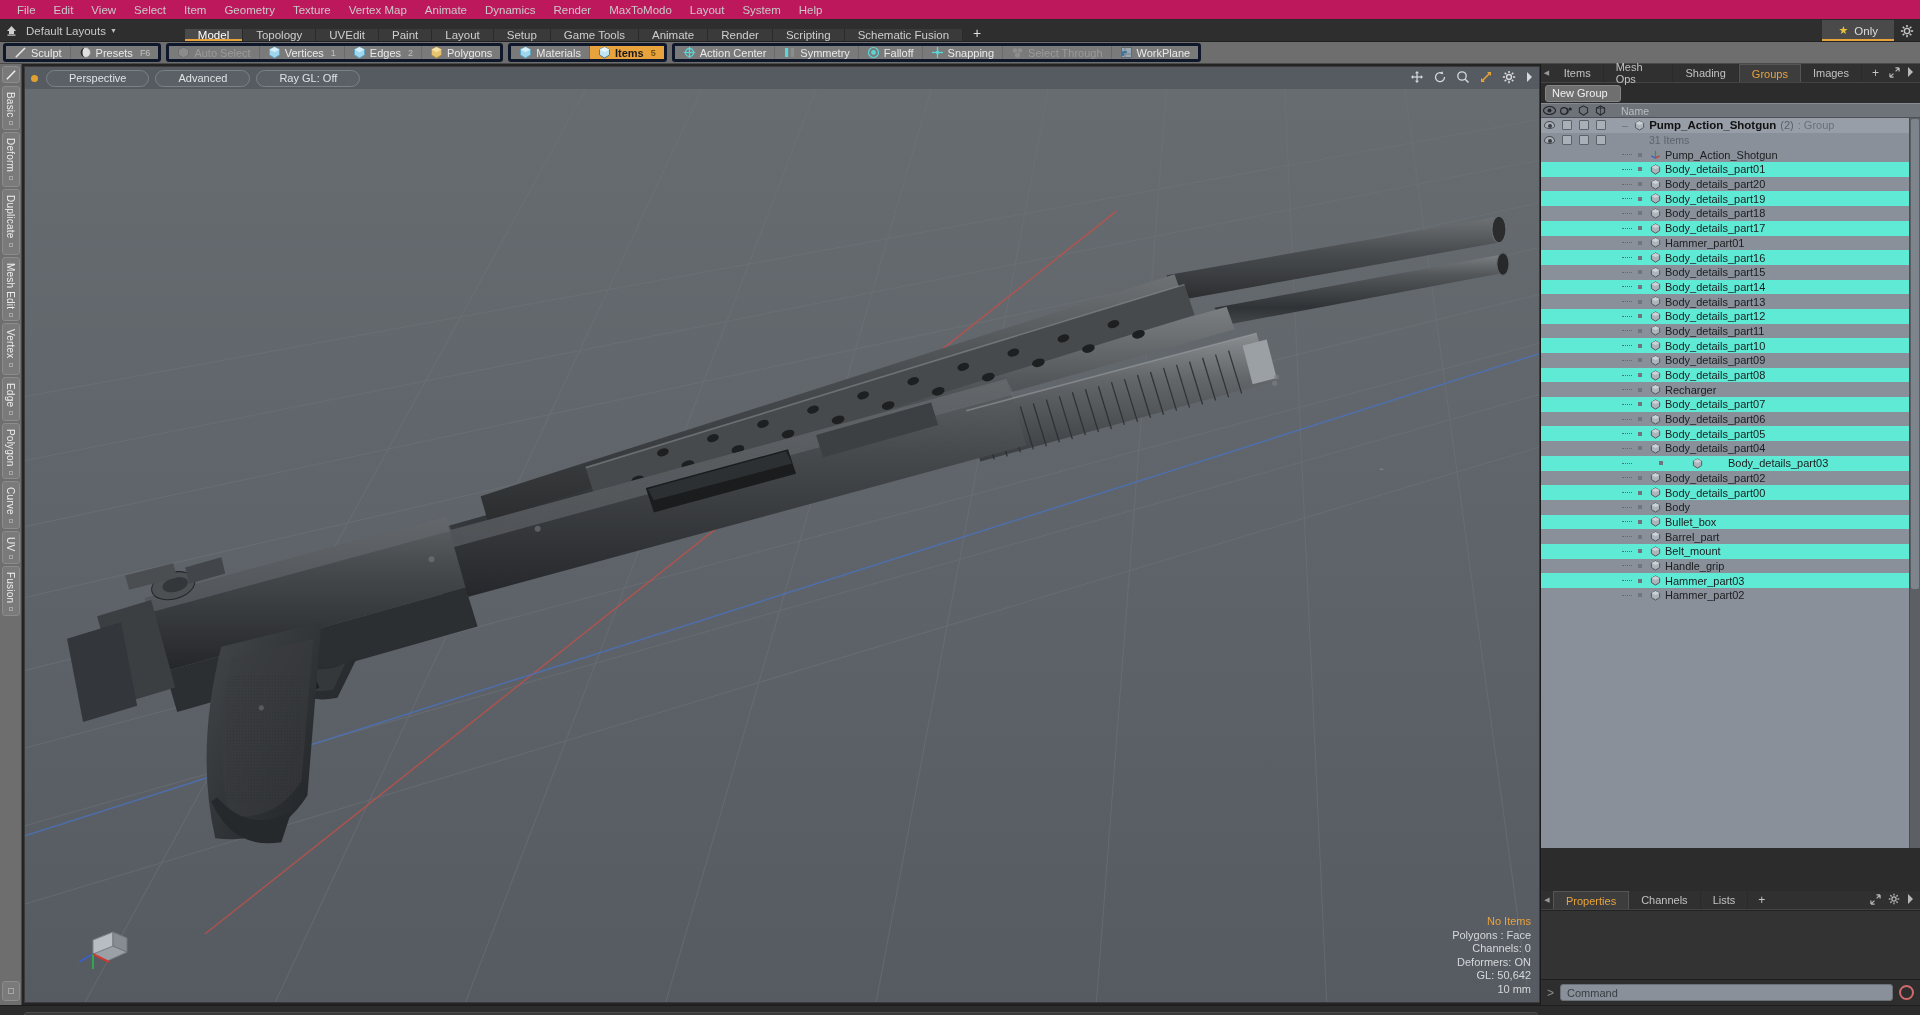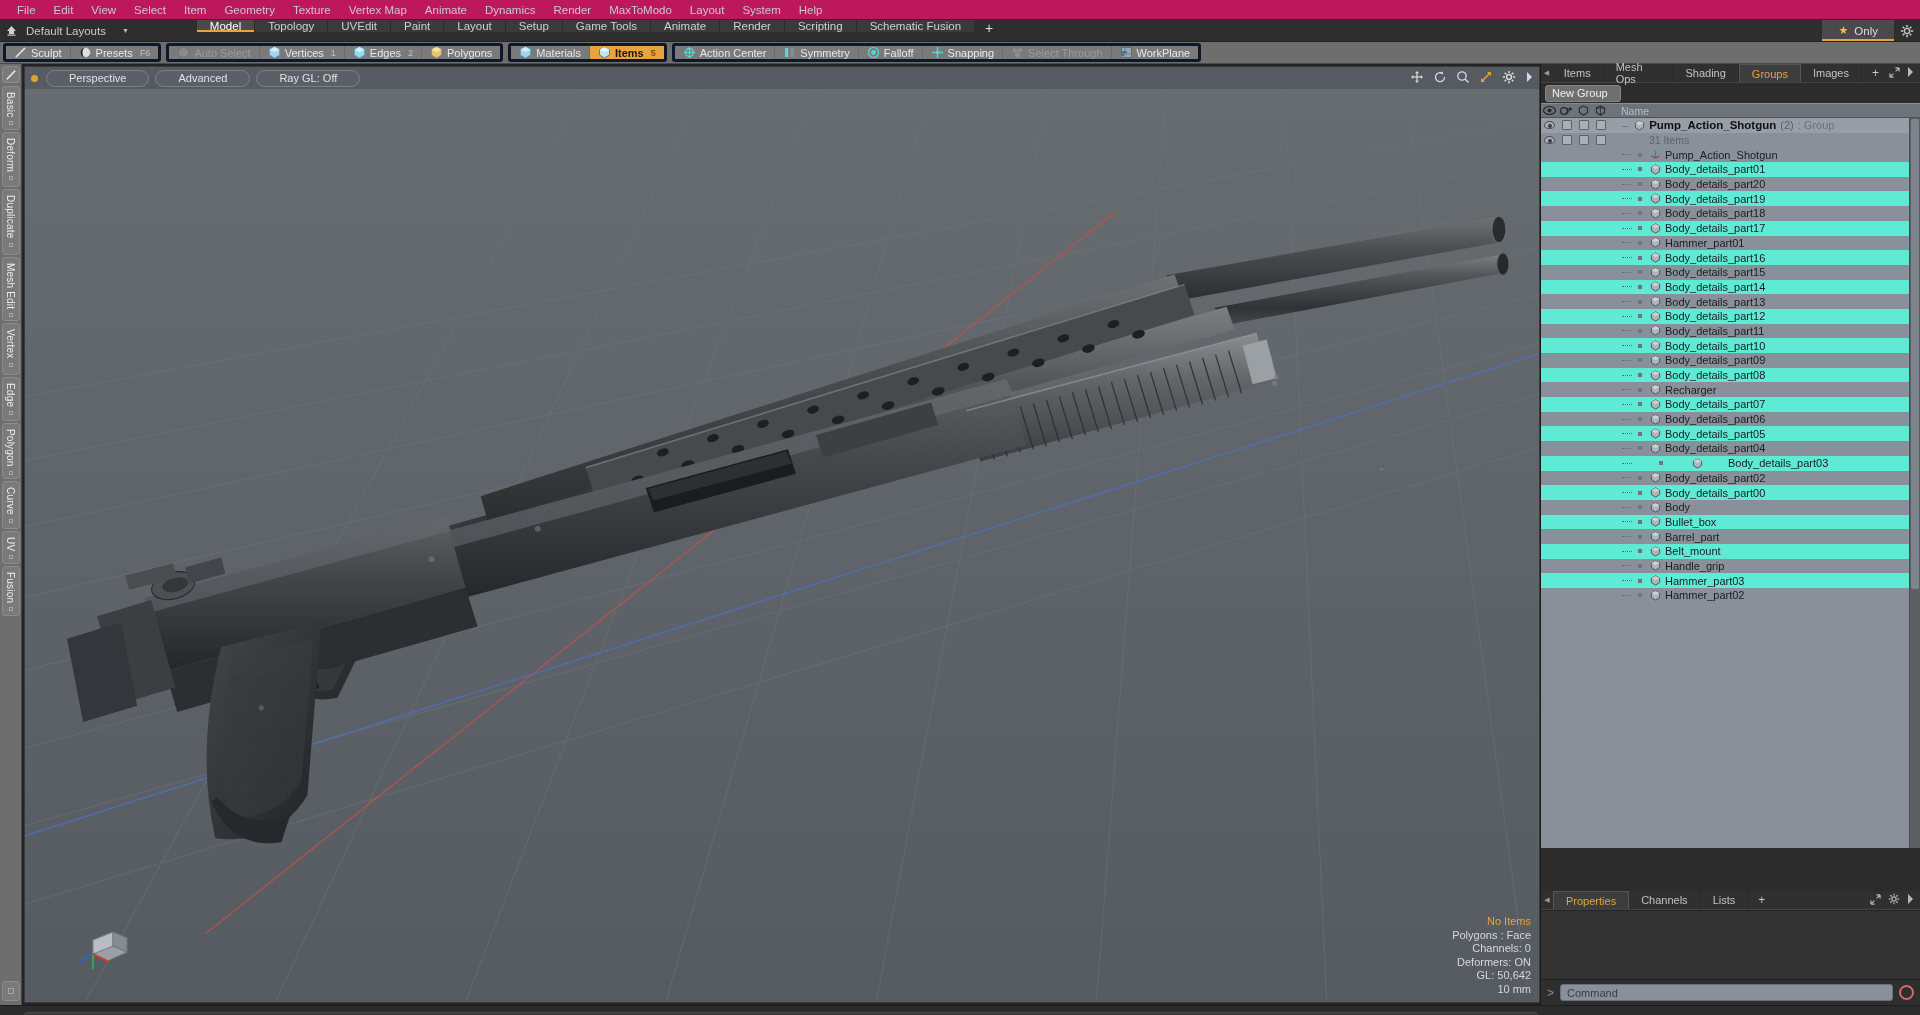--- a/index.html
+++ b/index.html
@@ -30,26 +30,26 @@
     height: 22px; background: #2e2e2e;
     display: flex; align-items: stretch;
     position: relative;
     border-bottom: 1px solid #222;
   }
   .layoutbar .home-icon {
     width: 22px; display: flex; align-items: center; justify-content: center;
     color: #b0b0b0; font-size: 11px;
   }
   .defaultlayouts {
-    display: flex; align-items: center; gap: 16px;
+    display: flex; align-items: center; gap: 4px;
     font-size: 11.5px; color: #c9c9c9;
     padding: 0 10px 0 4px;
   }
   .caret-dn { font-size: 7px; color: #bbb; }
-  .lt-tabs { display: flex; align-items: flex-start; margin-left: 58px; }
+  .lt-tabs { display: flex; align-items: flex-end; margin-left: 58px; }
   .lt-tab {
     font-size: 11.5px; color: #cfcfcf;
     padding: 0 13px; display: flex; align-items: center;
     background: #3a3a3a; border-right: 1px solid #2a2a2a;
     position: relative; white-space: nowrap;
   }
   .lt-tab.active { background: #4a4a4a; color: #fff; }
   .lt-tab.active::after {
     content: ""; position: absolute; left: 0; right: 0; bottom: 0;
     height: 2px; background: #e8a33d;

